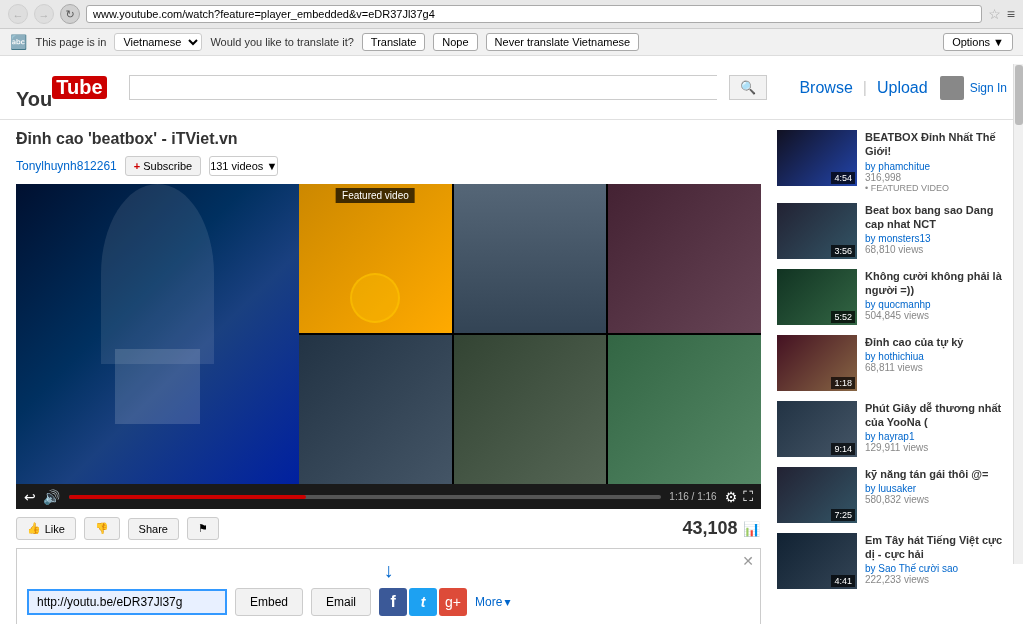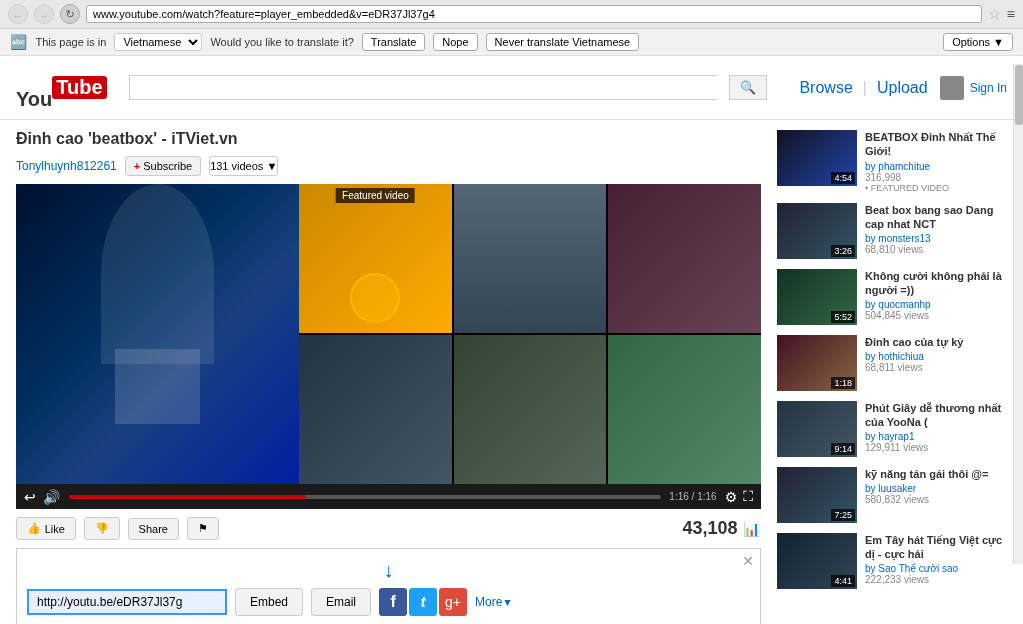--- a/index.html
+++ b/index.html
@@ -666,21 +666,21 @@
       </div>
       <div class="yt-related-info">
         <div class="yt-related-title">BEATBOX Đỉnh Nhất Thế Giới!</div>
         <div class="yt-related-channel">by phamchitue</div>
         <div class="yt-related-views">316,998</div>
         <div class="yt-featured-badge">• FEATURED VIDEO</div>
       </div>
     </div>
         <div class="yt-related-item">
       <div class="yt-related-thumb rt2">
-        <div class="yt-related-duration">3:26</div>
+        <div class="yt-related-duration">3:56</div>
       </div>
       <div class="yt-related-info">
         <div class="yt-related-title">Beat box bang sao Dang cap nhat NCT</div>
         <div class="yt-related-channel">by monsters13</div>
         <div class="yt-related-views">68,810 views</div>
 
       </div>
     </div>
         <div class="yt-related-item">
       <div class="yt-related-thumb rt3">

